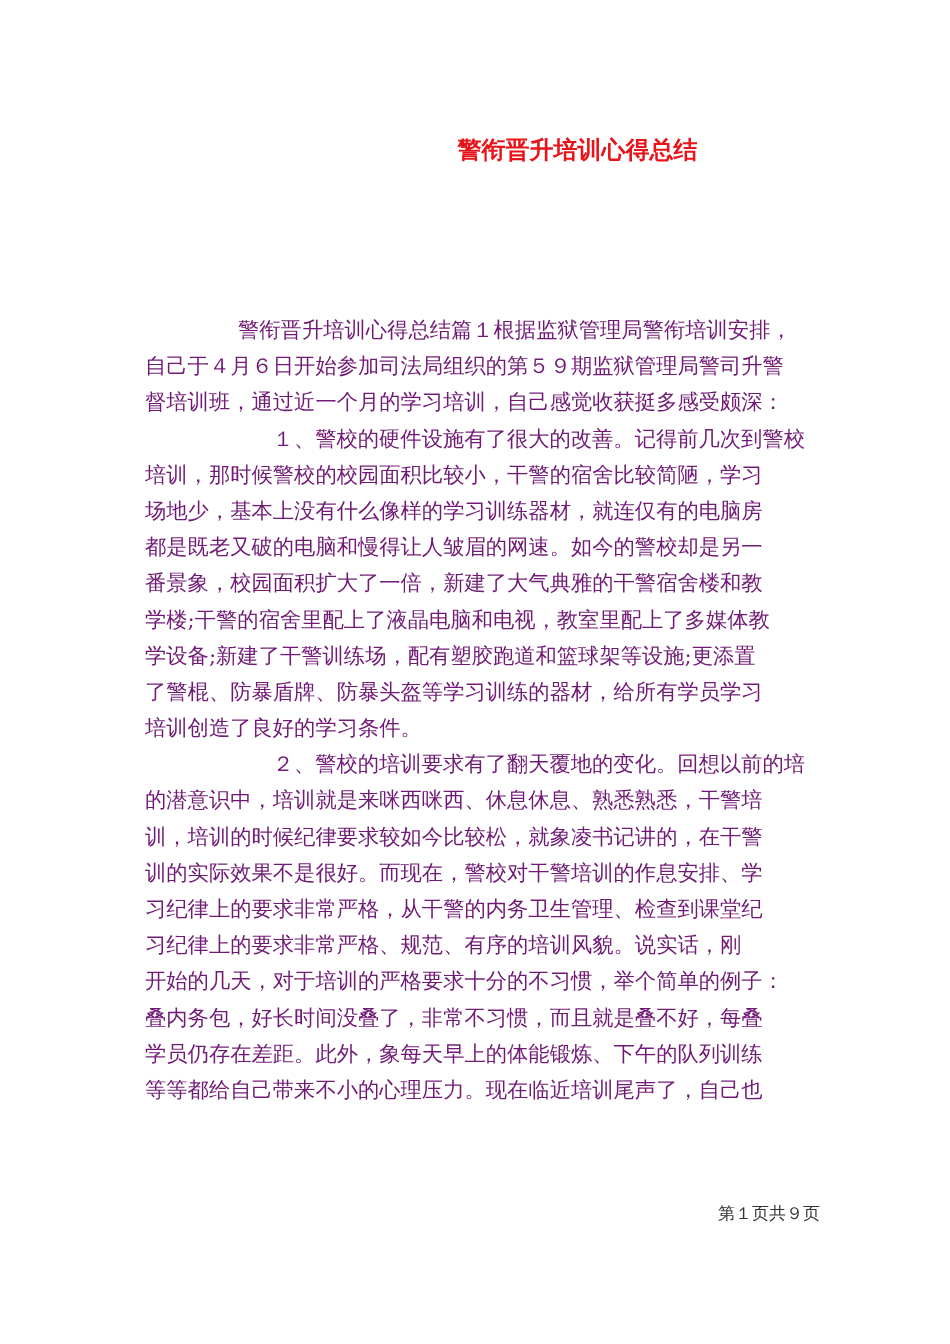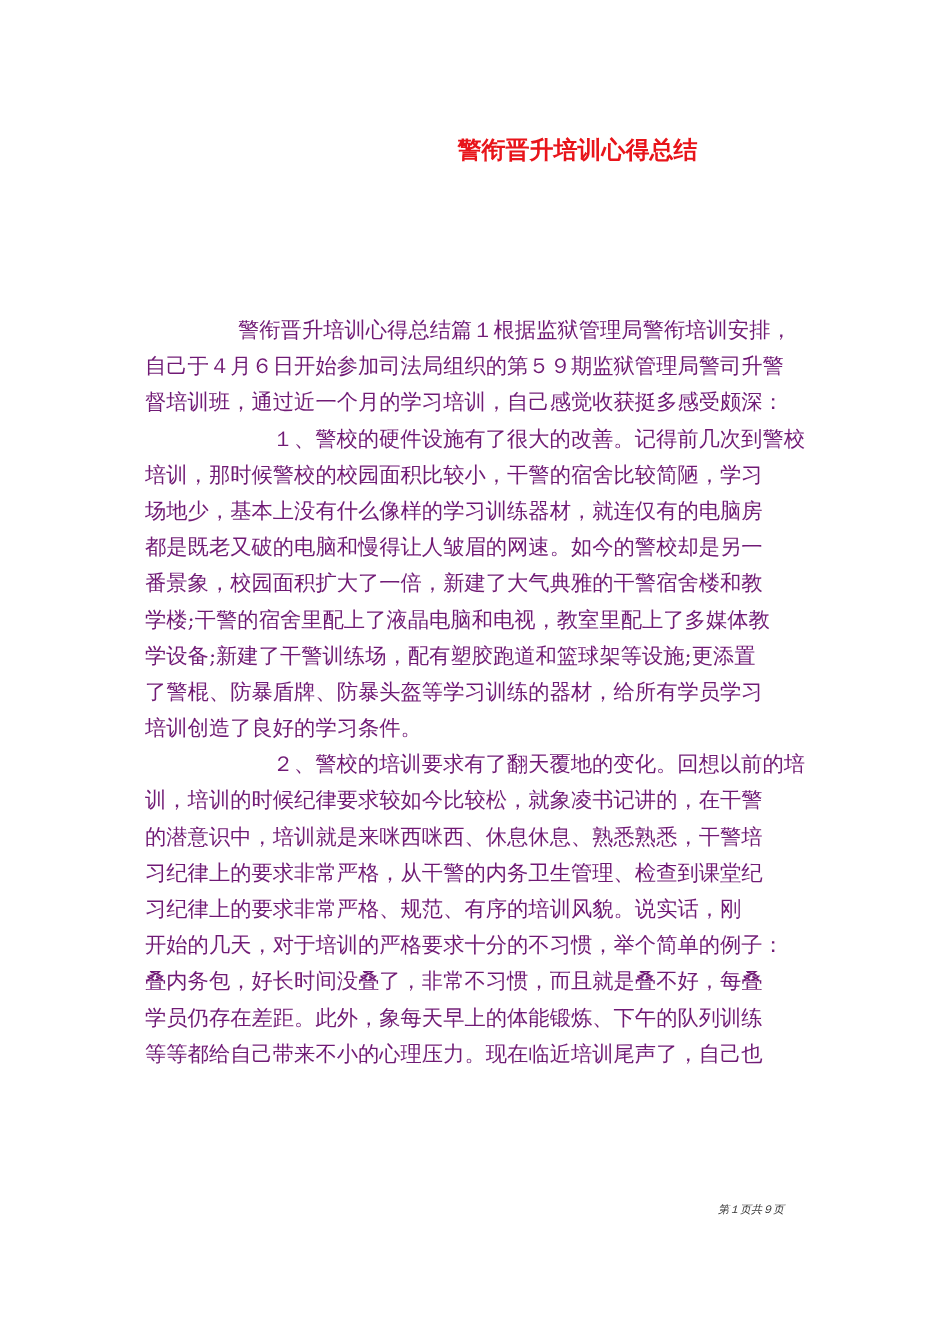--- a/index.html
+++ b/index.html
@@ -14,21 +14,21 @@
     position:absolute; left:145px; top:312px; width:660px;
     font-family:"DejaVu Serif","Liberation Serif",serif;
     font-size:21.3px; line-height:36.2px; color:#701a75;
   }
   .line { display:block; white-space:nowrap; height:36.2px; }
   .ind1 { padding-left:93px; }
   .ind2 { padding-left:101px;text-align:right; }
   .footer {
     position:absolute; left:718px; top:1202px;
     font-family:"DejaVu Serif","Liberation Serif",serif;
-    font-size:11px; color:#333;font-style:italic;
+    font-size:17px; color:#333;
   }
 </style>
 </head>
 <body>
 
 <div class="page">
   <div class="title">警衔晋升培训心得总结</div>
 
   <div class="body">
     <span class="line ind1">警衔晋升培训心得总结篇１根据监狱管理局警衔培训安排，</span>
@@ -37,22 +37,23 @@
     <span class="line ind2">１、警校的硬件设施有了很大的改善。记得前几次到警校</span>
     <span class="line">培训，那时候警校的校园面积比较小，干警的宿舍比较简陋，学习</span>
     <span class="line">场地少，基本上没有什么像样的学习训练器材，就连仅有的电脑房</span>
     <span class="line">都是既老又破的电脑和慢得让人皱眉的网速。如今的警校却是另一</span>
     <span class="line">番景象，校园面积扩大了一倍，新建了大气典雅的干警宿舍楼和教</span>
     <span class="line">学楼;干警的宿舍里配上了液晶电脑和电视，教室里配上了多媒体教</span>
     <span class="line">学设备;新建了干警训练场，配有塑胶跑道和篮球架等设施;更添置</span>
     <span class="line">了警棍、防暴盾牌、防暴头盔等学习训练的器材，给所有学员学习</span>
     <span class="line">培训创造了良好的学习条件。</span>
     <span class="line ind2">２、警校的培训要求有了翻天覆地的变化。回想以前的培</span>
+    <span class="line">的潜意识中，培训就是来咪西咪西、休息休息、熟悉熟悉，干警培</span>
     <span class="line">训，培训的时候纪律要求较如今比较松，就象凌书记讲的，在干警</span>
-    <span class="line">的潜意识中，培训就是来咪西咪西、休息休息、熟悉熟悉，干警培</span>
+    <span class="line">训的实际效果不是很好。而现在，警校对干警培训的作息安排、学</span>
     <span class="line">习纪律上的要求非常严格，从干警的内务卫生管理、检查到课堂纪</span>
     <span class="line">习纪律上的要求非常严格、规范、有序的培训风貌。说实话，刚</span>
     <span class="line">开始的几天，对于培训的严格要求十分的不习惯，举个简单的例子：</span>
     <span class="line">叠内务包，好长时间没叠了，非常不习惯，而且就是叠不好，每叠</span>
     <span class="line">学员仍存在差距。此外，象每天早上的体能锻炼、下午的队列训练</span>
     <span class="line">等等都给自己带来不小的心理压力。现在临近培训尾声了，自己也</span>
   </div>
 
   <div class="footer">第１页共９页</div>
 </div>

